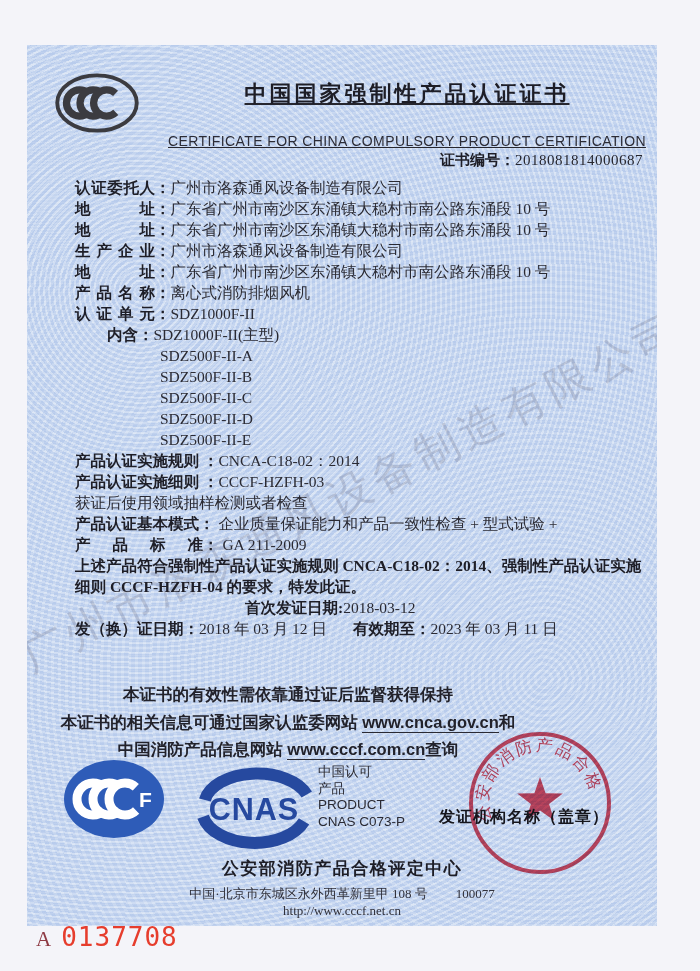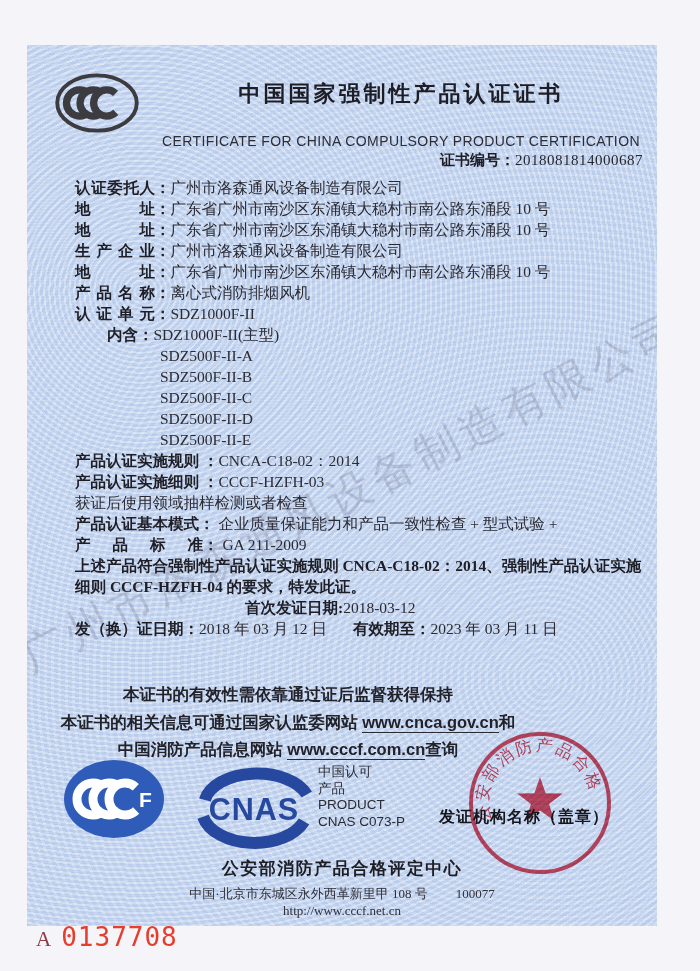--- a/index.html
+++ b/index.html
@@ -26,21 +26,21 @@
     position:absolute; left:-55px; top:418px; width:760px;
     text-align:center;
     font-size:44px; letter-spacing:5px;
     color:rgba(104,110,134,.26);
     transform:rotate(-27deg);
     white-space:nowrap;
     pointer-events:none;
   }
   
   .ccc-top-logo { position:absolute; left:26px; top:26px; width:88px; height:64px; }
-  .head-block { position:absolute; left:118px; top:34px; width:512px; text-align:center; }
+  .head-block { position:absolute; left:124px; top:34px; width:512px; text-align:center;text-decoration:underline; }
   .title-cn { font-size:22px; font-weight:bold; letter-spacing:3px; color:#1d1d26; }
   .title-en { margin-top:24px; font-family:"Liberation Sans","DejaVu Sans",sans-serif; font-size:14px; letter-spacing:.4px; color:#2c2c36; }
   .certno-line { position:absolute; right:14px; top:106px; font-size:15px; }
   .certno-line .no { letter-spacing:.5px; }
   
   .body-block { position:absolute; left:48px; top:132px; width:572px; font-size:15.5px; line-height:21px; }
   .lb { font-weight:bold; color:#1e1e27; }
   .j { display:inline-block; width:80px; text-align:justify; text-align-last:justify; vertical-align:bottom; }
   .jw { display:inline-block; width:128px; text-align:justify; text-align-last:justify; vertical-align:bottom; }
   .val { color:#2a2a33; }

